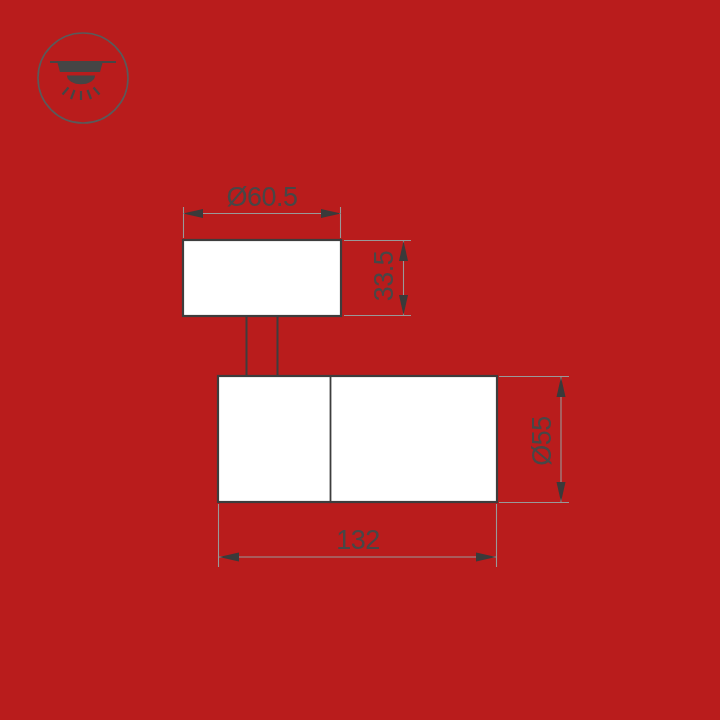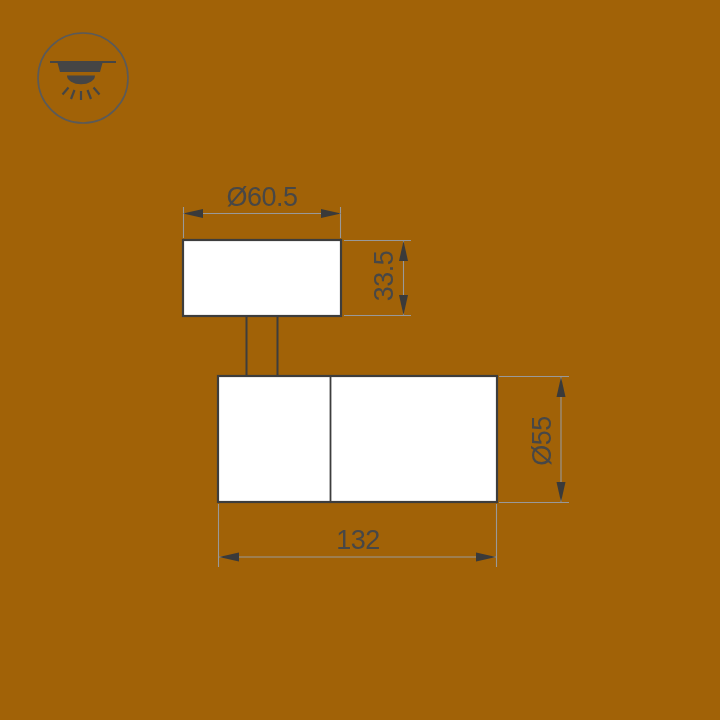--- a/index.html
+++ b/index.html
@@ -4,21 +4,21 @@
 <style>
   html, body {
     margin: 0;
     padding: 0;
     background: #ffffff;
   }
   .canvas {
     position: relative;
     width: 720px;
     height: 720px;
-    background: #a16207;
+    background: #b91c1c;
     overflow: hidden;
     font-family: "Liberation Sans", sans-serif;
   }
   svg { display: block; }
   .outline {
     fill: #ffffff;
     stroke: #3d3d3d;
     stroke-width: 2.2;
   }
   .outline-line {

